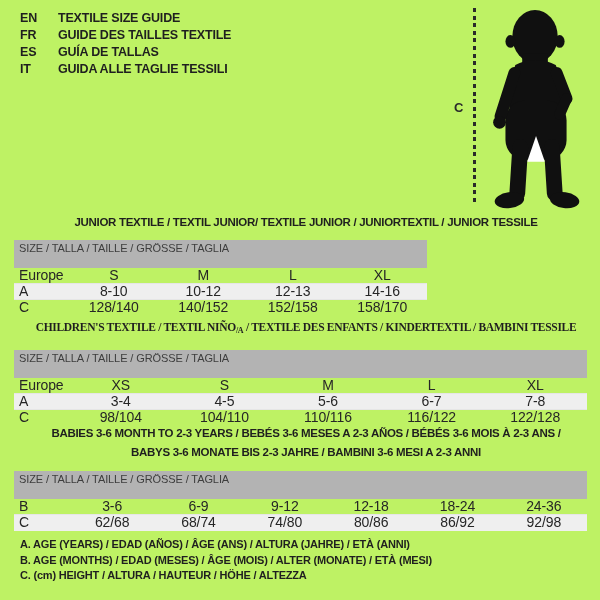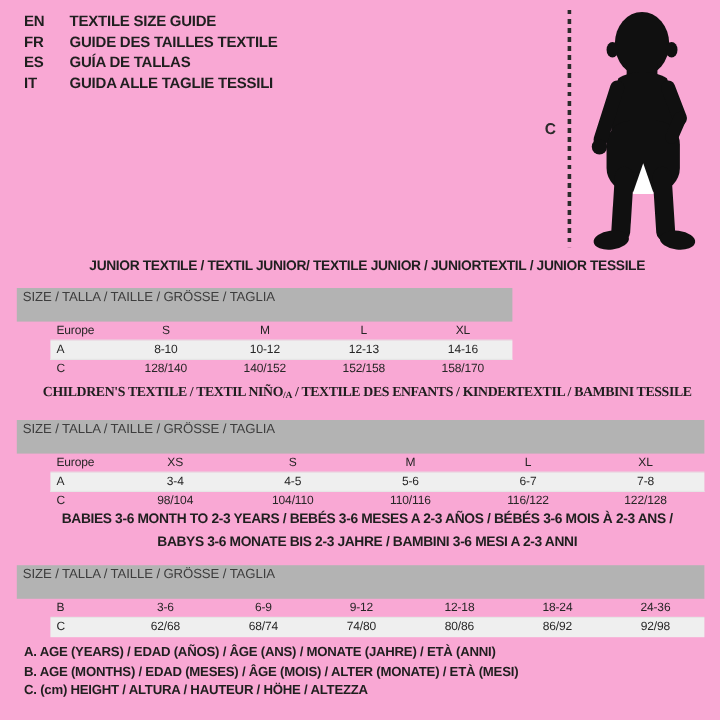--- a/index.html
+++ b/index.html
@@ -6,21 +6,21 @@
     --bar:#b3b3b3;
     --shade:#efefef;
     --text:#1f1f1f;
     --sil:#101010;
   }
   html,body{margin:0;padding:0;background:#fff;}
   body{
     width:600px;height:600px;position:relative;overflow:hidden;
     font-family:"Liberation Sans", sans-serif;color:var(--text);
   }
-  .page{position:absolute;inset:0;background:#f9a8d4;}
+  .page{position:absolute;inset:0;background:#bef264;}
 
   
   .lang-block{position:absolute;left:20px;top:10px;}
   .lang-row{display:flex;font-weight:bold;font-size:12.5px;line-height:17px;letter-spacing:-0.2px;}
   .lang-code{width:38px;}
 
   
   .figure-block{position:absolute;left:440px;top:0;width:160px;height:215px;}
   .dashed-line{
     position:absolute;left:33px;top:8px;width:2.5px;height:198px;
@@ -43,24 +43,23 @@
   .size-table{position:absolute;left:14px;}
   #table-0{top:240px;width:413px;}
   #table-1{top:350px;width:573px;}
   #table-2{top:471px;width:573px;}
   .size-bar{
     height:28px;background:var(--bar);color:#3d3d3d;
     font-size:11px;line-height:16px;padding-left:5px;box-sizing:border-box;
     letter-spacing:-0.1px;
   }
   .trow{
-    display:flex;height:16px;line-height:15px;font-size:10px;
+    display:flex;height:16px;line-height:15px;font-size:14px;
     border-bottom:1px solid #e6e6e6;box-sizing:border-box;color:#262626;
     letter-spacing:-0.1px;
-    margin-left:28px;
   }
   .tbody .trow:last-child{border-bottom:none;}
   .tbody .trow:nth-child(even){background:var(--shade);}
   .tlabel{width:55px;padding-left:5px;box-sizing:border-box;}
   .tval{flex:1;text-align:center;}
 
   
   .footnotes{position:absolute;left:20px;top:537px;}
   .footnote{font-weight:bold;font-size:11px;line-height:15.5px;letter-spacing:-0.2px;}
 </style>
@@ -192,18 +191,18 @@
           <div class="tval">68/74</div>
           <div class="tval">74/80</div>
           <div class="tval">80/86</div>
           <div class="tval">86/92</div>
           <div class="tval">92/98</div>
         </div>
       </div>
   </div>
 
   <div class="footnotes">
-    <div class="footnote">A. AGE (YEARS) / EDAD (AÑOS) / ÂGE (ANS) / MONATE (JAHRE) / ETÀ (ANNI)</div>
+    <div class="footnote">A. AGE (YEARS) / EDAD (AÑOS) / ÂGE (ANS) / ALTURA (JAHRE) / ETÀ (ANNI)</div>
     <div class="footnote">B. AGE (MONTHS) / EDAD (MESES) / ÂGE (MOIS) / ALTER (MONATE) / ETÀ (MESI)</div>
     <div class="footnote">C. (cm) HEIGHT / ALTURA / HAUTEUR / HÖHE / ALTEZZA</div>
   </div>
 
 </div>
 
 </body></html>

